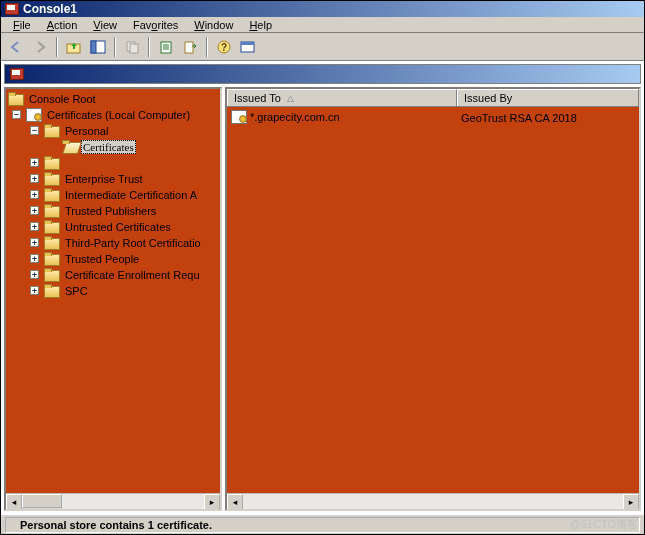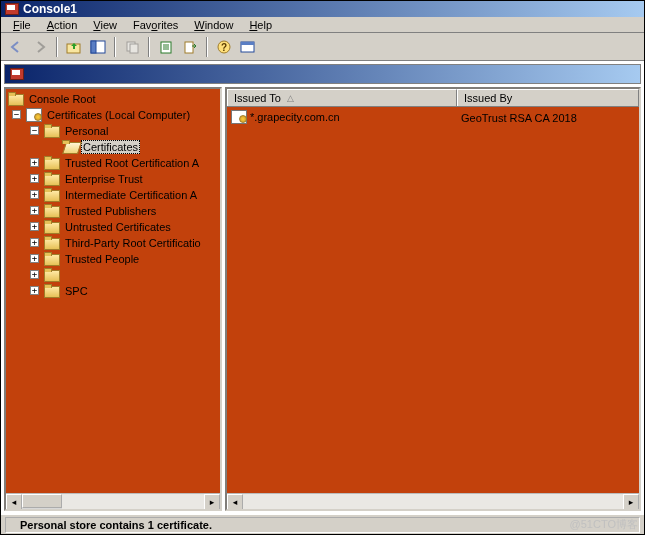--- a/index.html
+++ b/index.html
@@ -104,21 +104,21 @@
   }
   .treerow .sp { display:inline-block; width:18px; height:16px; position:relative; }
   .exp {
     width:9px; height:9px; border:1px solid #808080;
     display:inline-flex; align-items:center; justify-content:center;
     font-size:9px; line-height:7px; font-family:monospace;
     background:#fff; color:#000;
     position:absolute; left:4px; top:3px;
   }
   .treelabel { padding: 1px 2px; }
-  .selected .treelabel { background: #d4d0c8; border: 1px dotted #000; padding: 0 1px; }
+  .selected .treelabel { background: #d4d0c8; border: 1px dotted #000; padding: 0 1px; font-family: Liberation Serif, serif; }
   
   .ficon {
     width: 16px; height: 14px; display:inline-block;
     position: relative; margin-right: 3px; flex-shrink:0;
   }
   .ficon::before {
     content:""; position:absolute; left:0; top:2px;
     width:14px; height:10px;
     background: linear-gradient(#ffe9a5,#e6c157);
     border:1px solid #a07d2a;
@@ -323,21 +323,20 @@
         <span class="treelabel">Certificates</span>
       </div>
 
       <div id="tree-items">
           <div class="treerow">
             <span class="sp"></span>
             <span class="sp">
               <span class="exp">+</span>
             </span>
             <span class="ficon"></span>
-            <span class="treelabel">Trusted Root Certification A</span>
           </div>
           <div class="treerow">
             <span class="sp"></span>
             <span class="sp">
               <span class="exp">+</span>
             </span>
             <span class="ficon"></span>
             <span class="treelabel">Enterprise Trust</span>
           </div>
           <div class="treerow">
@@ -379,20 +378,21 @@
             </span>
             <span class="ficon"></span>
             <span class="treelabel">Trusted People</span>
           </div>
           <div class="treerow">
             <span class="sp"></span>
             <span class="sp">
               <span class="exp">+</span>
             </span>
             <span class="ficon"></span>
+            <span class="treelabel">Certificate Enrollment Requ</span>
           </div>
           <div class="treerow">
             <span class="sp"></span>
             <span class="sp">
               <span class="exp">+</span>
             </span>
             <span class="ficon"></span>
             <span class="treelabel">SPC</span>
           </div>
         </div>

